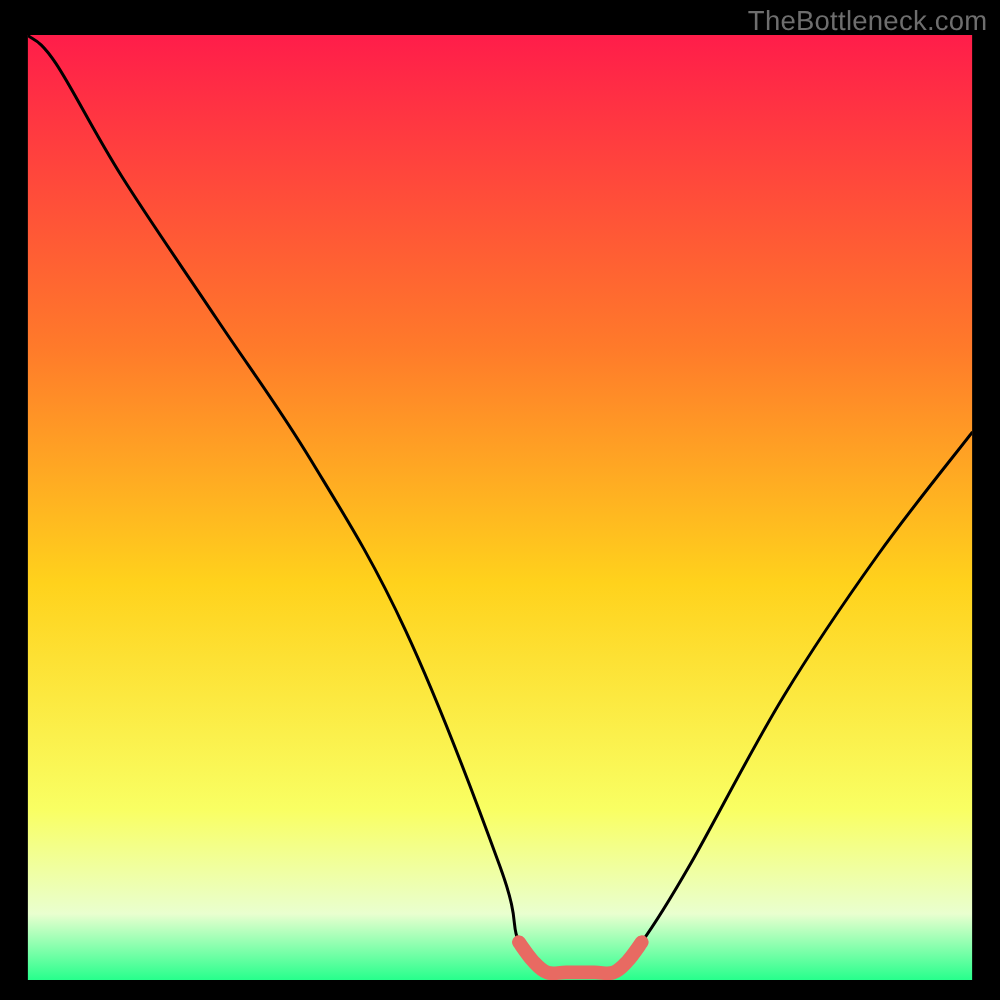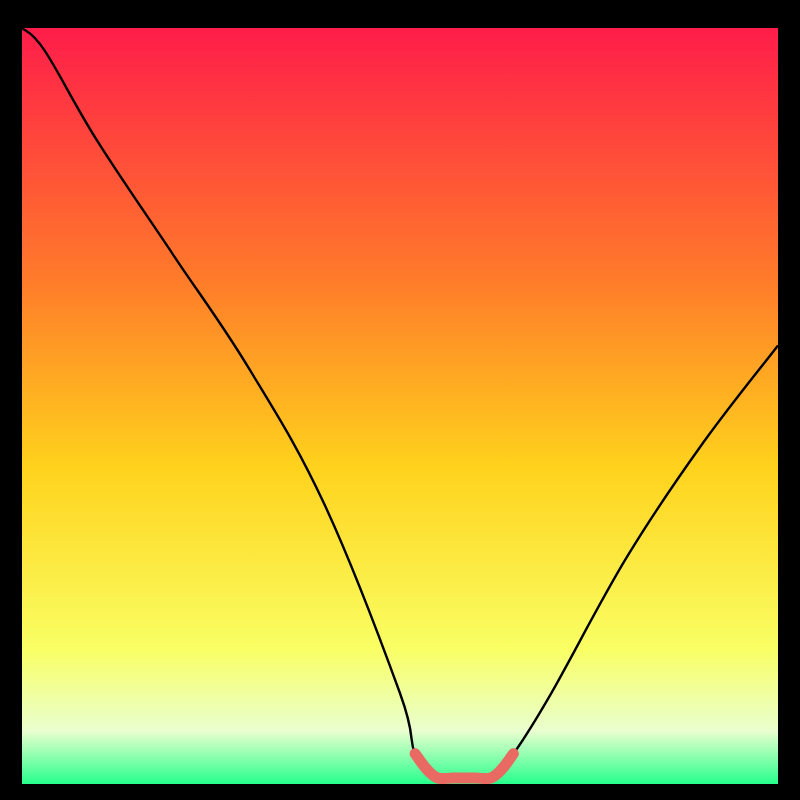--- a/index.html
+++ b/index.html
@@ -37,20 +37,21 @@
   .plot svg {
     display: block;
     width: 756px;
     height: 756px;
   }
 </style>
 </head>
 <body>
 
 <div class="frame">
+  <div class="watermark">TheBottleneck.com</div>
 
   <div class="plot">
     <svg id="svg" viewBox="0 0 756 756">
       <defs>
         <linearGradient id="bg-grad" x1="0" y1="0" x2="0" y2="1">
           <stop id="g0" offset="0%" stop-color="#ff1d4a"></stop>
           <stop id="g1" offset="33%" stop-color="#ff7a2a"></stop>
           <stop id="g2" offset="58%" stop-color="#ffd21c"></stop>
           <stop id="g3" offset="82%" stop-color="#f9ff63"></stop>
           <stop id="g4" offset="93%" stop-color="#e9ffcf"></stop>

